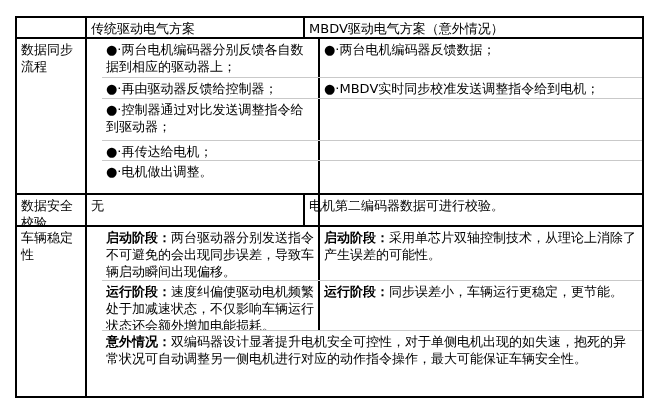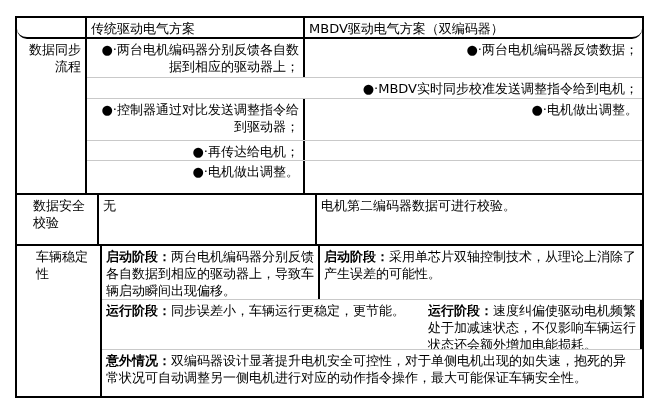--- a/index.html
+++ b/index.html
@@ -25,21 +25,21 @@
     background: #ffffff;
     display: flex;
     flex-direction: column;
   }
   .row {
     display: flex;
     box-sizing: border-box;
     border-bottom: 2px solid #000000;
     flex: 0 0 auto;
   }
-  .row:last-child { border-bottom: none; flex: 1 1 auto; padding-left: 15px; }
+  .row:last-child { border-bottom: none; flex: 1 1 auto; }
   .cell {
     box-sizing: border-box;
     padding: 2px 4px 0 4px;
     overflow: hidden;
   }
   .label-col {
     width: 70px;
     flex: 0 0 70px;
     border-right: 2px solid #000000;
   }
@@ -51,53 +51,55 @@
   .mbdv-col { flex: 1 1 auto; }
   .content {
     flex: 1 1 auto;
     display: flex;
     flex-direction: column;
   }
   .subrow {
     display: flex;
     box-sizing: border-box;
     flex: 0 0 auto;
+    margin-left: 15px;
   }
   .subrow + .subrow { border-top: 1px solid #c9c9c9; }
   .subrow:last-child { flex: 1 1 auto; }
-  .h-header { height: 21px; border-radius: 10px; }
-  .h-sync   { height: 156px; text-align: right; }
-  .h-safety { height: 51px; padding-left: 12px; }
+  .h-header { height: 21px; }
+  .h-sync   { height: 156px; }
+  .h-safety { height: 32px; }
   .sr-sync-1 { height: 38px; }
   .sr-sync-2 { height: 21px; }
-  .sr-sync-3 { height: 42px; }
+  .sr-sync-3 { height: 42px; flex-direction: column; }
   .sr-sync-4 { height: 20px; gap: 30px; }
   .sr-stab-1 { height: 53px; }
   .sr-stab-2 { height: 50px; }
   b { font-weight: bold; }
 </style>
 </head>
 <body>
 
 <div class="comparison-table">
 
   <div class="row h-header">
     <div class="cell label-col"></div>
     <div class="cell trad-col">传统驱动电气方案</div>
-    <div class="cell mbdv-col">MBDV驱动电气方案（双编码器）</div>
+    <div class="cell mbdv-col">MBDV驱动电气方案（意外情况）</div>
   </div>
 
   <div class="row h-sync">
     <div class="cell label-col">数据同步流程</div>
     <div class="content">
       <div class="subrow sr-sync-1">
         <div class="cell trad-col">●·两台电机编码器分别反馈各自数据到相应的驱动器上；</div>
         <div class="cell mbdv-col">●·两台电机编码器反馈数据；</div>
       </div>
       <div class="subrow sr-sync-2">
+        <div class="cell trad-col">●·再由驱动器反馈给控制器；</div>
         <div class="cell mbdv-col">●·MBDV实时同步校准发送调整指令给到电机；</div>
       </div>
       <div class="subrow sr-sync-3">
         <div class="cell trad-col">●·控制器通过对比发送调整指令给到驱动器；</div>
         <div class="cell mbdv-col">●·电机做出调整。</div>
       </div>
       <div class="subrow sr-sync-4">
         <div class="cell trad-col">●·再传达给电机；</div>
         <div class="cell mbdv-col"></div>
       </div>
@@ -111,26 +113,26 @@
   <div class="row h-safety">
     <div class="cell label-col">数据安全校验</div>
     <div class="cell trad-col">无</div>
     <div class="cell mbdv-col">电机第二编码器数据可进行校验。</div>
   </div>
 
   <div class="row">
     <div class="cell label-col">车辆稳定性</div>
     <div class="content">
       <div class="subrow sr-stab-1">
-        <div class="cell trad-col"><b>启动阶段：</b><span>两台电机编码器分别反馈各自数据到相应的驱动器上，导致车辆启动瞬间出现偏移。</span></div>
+        <div class="cell trad-col"><b>启动阶段：</b><span>两台驱动器分别发送指令不可避免的会出现同步误差，导致车辆启动瞬间出现偏移。</span></div>
         <div class="cell mbdv-col"><b>启动阶段：</b><span>采用单芯片双轴控制技术，从理论上消除了产生误差的可能性。</span></div>
       </div>
       <div class="subrow sr-stab-2">
+        <div class="cell trad-col"><b>运行阶段：</b><span>速度纠偏使驱动电机频繁处于加减速状态，不仅影响车辆运行状态还会额外增加电能损耗。</span></div>
         <div class="cell mbdv-col"><b>运行阶段：</b><span>同步误差小，车辆运行更稳定，更节能。</span></div>
-        <div class="cell trad-col"><b>运行阶段：</b><span>速度纠偏使驱动电机频繁处于加减速状态，不仅影响车辆运行状态还会额外增加电能损耗。</span></div>
       </div>
       <div class="subrow">
         <div class="cell mbdv-col"><b>意外情况：</b><span>双编码器设计显著提升电机安全可控性，对于单侧电机出现的如失速，抱死的异常状况可自动调整另一侧电机进行对应的动作指令操作，最大可能保证车辆安全性。</span></div>
       </div>
     </div>
   </div>
 
 </div>
 
 </body></html>

